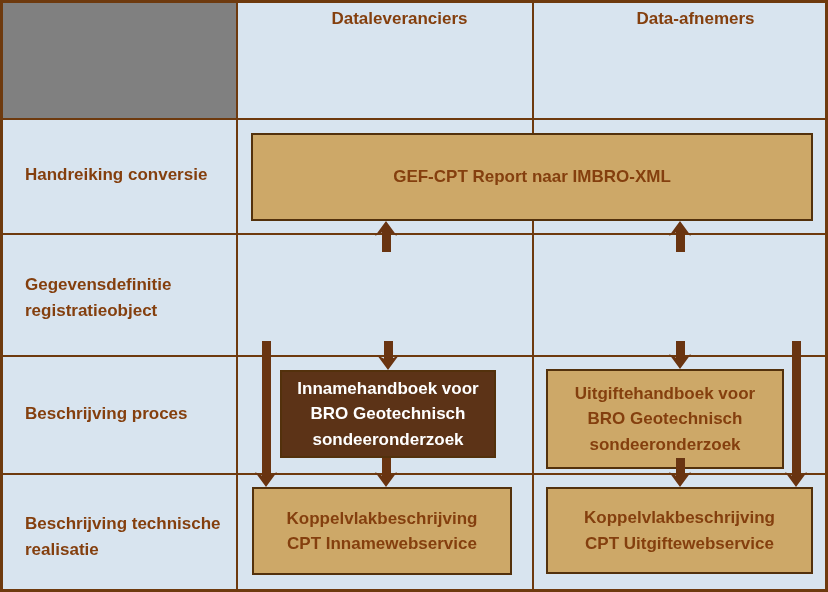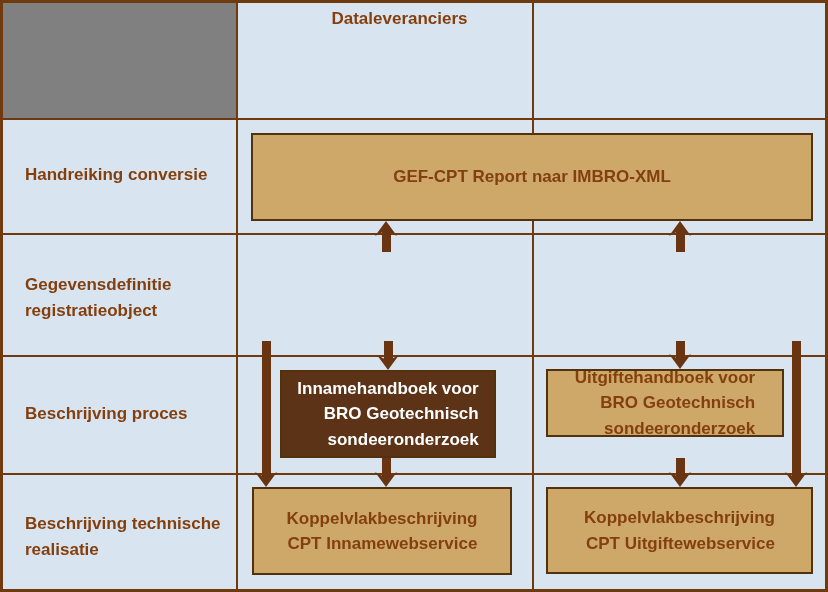--- a/index.html
+++ b/index.html
@@ -24,21 +24,21 @@
   }
   .row-label {
     position:absolute; left:0; width:236px; display:flex; align-items:center;
     padding-left:25px; box-sizing:border-box; color:var(--text_brown);
     font-weight:bold; font-size:17px; line-height:1.55; white-space:pre-line;
   }
   .box {
     position:absolute; box-sizing:border-box;
     background:var(--tan); border:2px solid var(--box_border);
     color:var(--text_brown); font-weight:bold; font-size:17px; line-height:1.5;
-    display:flex; align-items:center; justify-content:center; text-align:right;
+    display:flex; align-items:center; justify-content:center; text-align:center;
     white-space:pre-line;
   }
   .box.dark { background:var(--dark_brown); color:var(--white_text); }
 
   .stem { position:absolute; width:9px; background:var(--arrow); }
   .head { position:absolute; width:22px; height:15px; background:var(--arrow); }
   .head.down { clip-path:polygon(0 0, 50% 100%, 100% 0, 50% 38%); }
   .head.up   { clip-path:polygon(0 100%, 50% 0, 100% 100%, 50% 62%); }
 </style>
 </head>
@@ -53,33 +53,34 @@
   <div class="hline" style="top:355px"></div>
   <div class="hline" style="top:473px"></div>
   <div class="vline" style="left:236px"></div>
   <div class="vline" style="left:532px"></div>
   <div class="edge-top"></div>
   <div class="edge-bottom"></div>
   <div class="edge-left"></div>
   <div class="edge-right"></div>
 
   <div class="col-header" style="left:236px;width:296px">Dataleveranciers</div>
+  <div class="col-header" style="left:532px;width:296px">Data-afnemers</div>
 
   <div class="row-label" style="top:118px;height:115px">Handreiking conversie</div>
   <div class="row-label" style="top:220px;height:156px">Gegevensdefinitie
 registratieobject</div>
   <div class="row-label" style="top:355px;height:118px">Beschrijving proces</div>
   <div class="row-label" style="top:473px;height:128px">Beschrijving technische
 realisatie</div>
 
   <div class="box" style="left:251px;top:133px;width:562px;height:88px">GEF-CPT Report naar IMBRO-XML</div>
   <div class="box dark" style="left:280px;top:370px;width:216px;height:88px">Innamehandboek voor
 BRO Geotechnisch
 sondeeronderzoek</div>
-  <div class="box" style="left:546px;top:369px;width:238px;height:68px">Uitgiftehandboek voor
+  <div class="box" style="left:546px;top:369px;width:238px;height:100px">Uitgiftehandboek voor
 BRO Geotechnisch
 sondeeronderzoek</div>
   <div class="box" style="left:252px;top:487px;width:260px;height:88px">Koppelvlakbeschrijving
 CPT Innamewebservice</div>
   <div class="box" style="left:546px;top:487px;width:267px;height:87px">Koppelvlakbeschrijving
 CPT Uitgiftewebservice</div>
 
   <div>
     <div class="stem" style="left:382px;top:228px;height:24px"></div>
     <div class="head up" style="left:375px;top:221px"></div>

